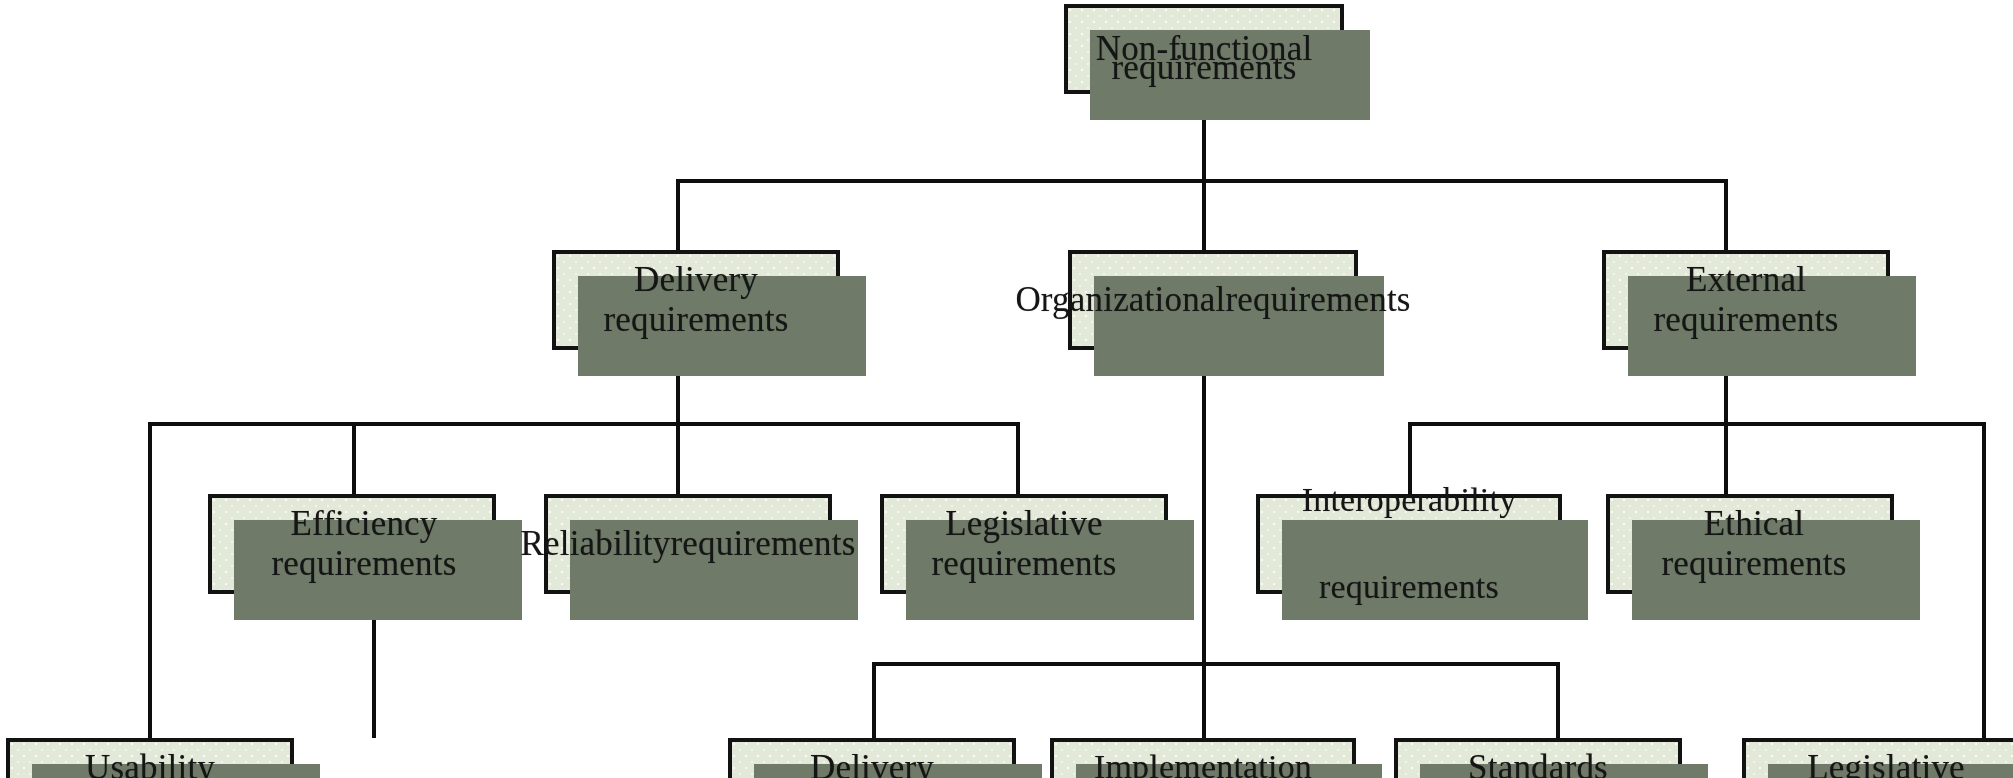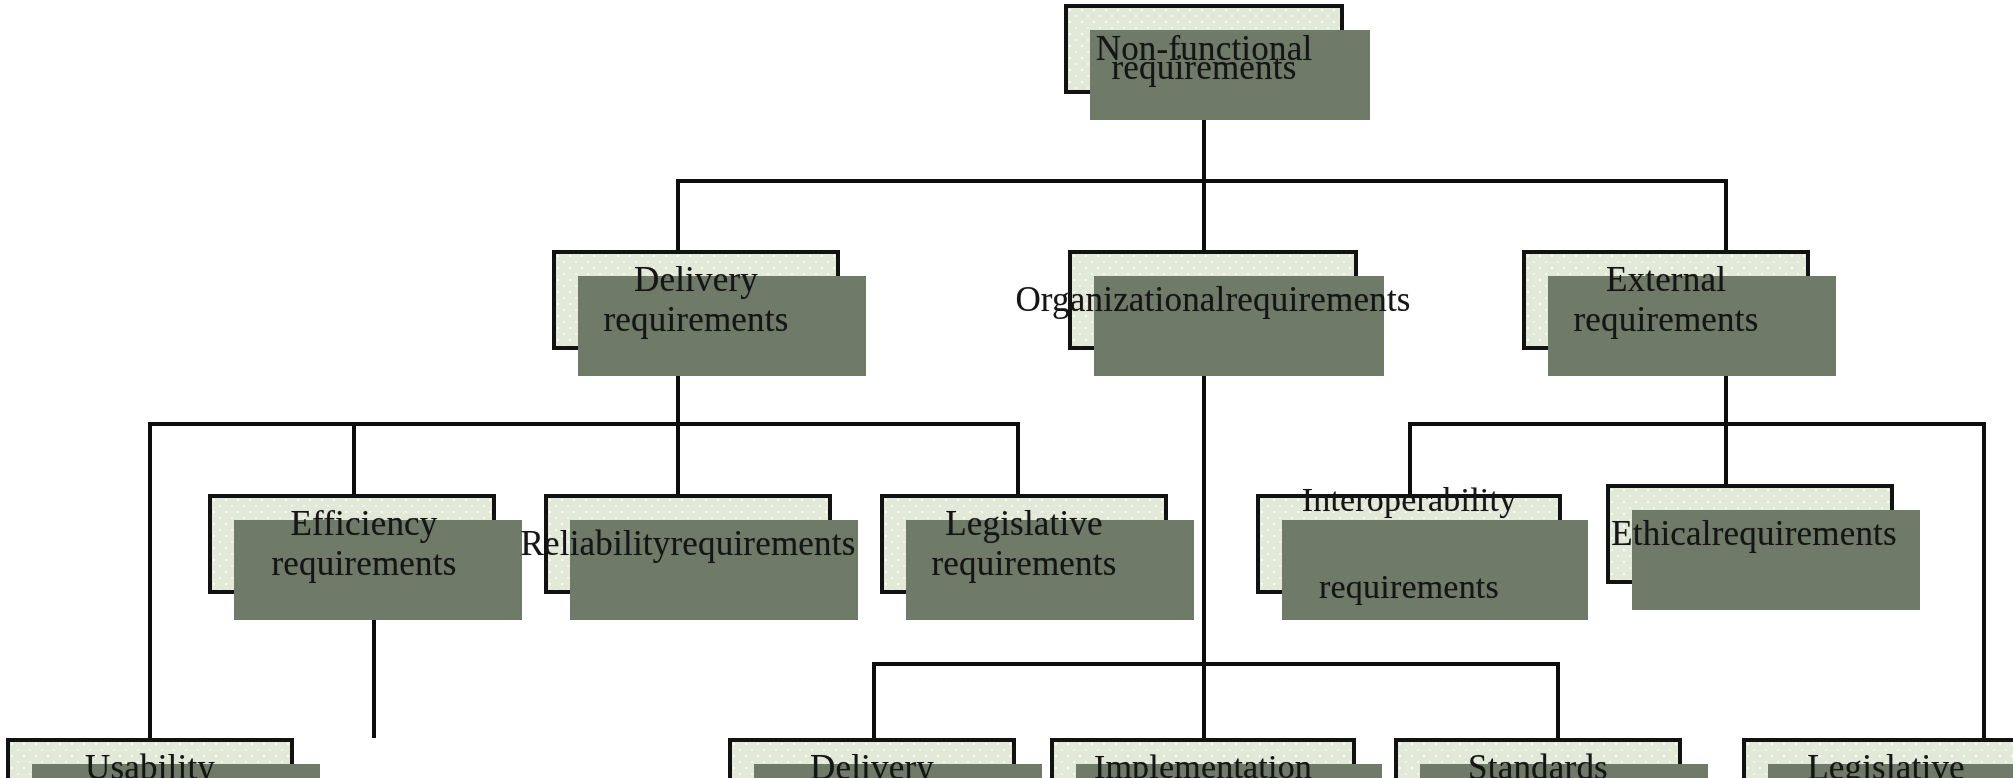--- a/index.html
+++ b/index.html
@@ -95,21 +95,21 @@
     <span class="label">Delivery</span>
     <span class="label">requirements</span>
   </div>
 
   <div class="node" style="left:1040px;top:250px;width:290px;height:100px;">
     <span class="shadow" style="left:22px;top:22px;width:290px;height:100px;"></span>
     <span class="label">Organizational</span>
     <span class="label">requirements</span>
   </div>
 
-  <div class="node" style="left:1494px;top:250px;width:288px;height:100px;flex-direction:column;">
+  <div class="node" style="left:1574px;top:250px;width:288px;height:100px;flex-direction:column;">
     <span class="shadow" style="left:22px;top:22px;width:288px;height:100px;"></span>
     <span class="label">External</span>
     <span class="label">requirements</span>
   </div>
 
   <div class="node" style="left:180px;top:494px;width:288px;height:100px;flex-direction:column;padding-left:24px;">
     <span class="shadow" style="left:22px;top:22px;width:288px;height:100px;"></span>
     <span class="label">Efficiency</span>
     <span class="label">requirements</span>
   </div>
@@ -125,21 +125,21 @@
     <span class="label">Legislative</span>
     <span class="label">requirements</span>
   </div>
 
   <div class="node tight" style="left:1228px;top:494px;width:306px;height:100px;flex-direction:column;gap:48px;">
     <span class="shadow" style="left:22px;top:22px;width:306px;height:100px;"></span>
     <span class="label">Interoperability</span>
     <span class="label">requirements</span>
   </div>
 
-  <div class="node" style="left:1578px;top:484px;width:288px;height:100px;flex-direction:row;padding-left:8px;">
+  <div class="node" style="left:1578px;top:494px;width:288px;height:100px;flex-direction:column;padding-left:8px;">
     <span class="shadow" style="left:22px;top:22px;width:288px;height:100px;"></span>
     <span class="label">Ethical</span>
     <span class="label">requirements</span>
   </div>
 
   <div class="node" style="left:-22px;top:738px;width:288px;height:100px;flex-direction:column;justify-content:flex-start;padding-top:6px;">
     <span class="shadow" style="left:22px;top:22px;width:288px;height:100px;"></span>
     <span class="label">Usability</span>
   </div>
 

